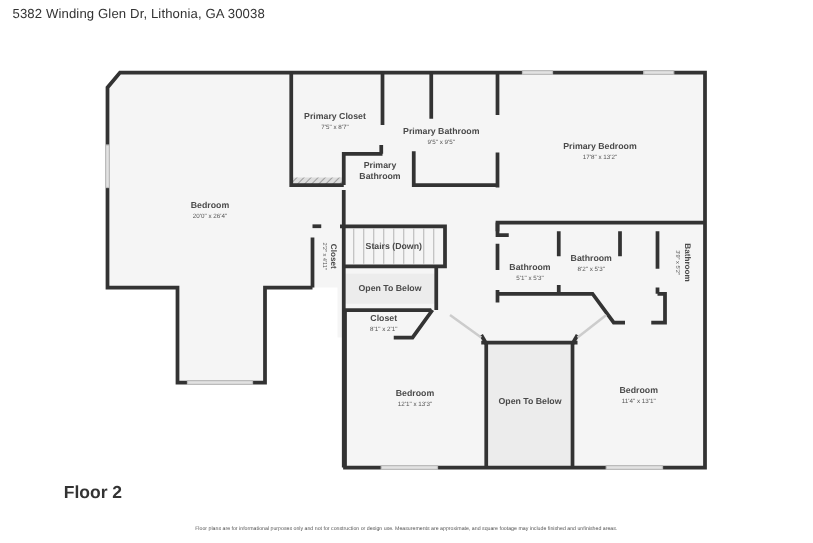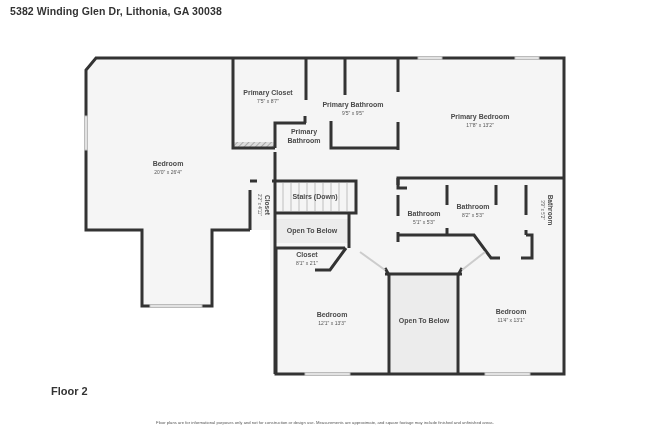--- a/index.html
+++ b/index.html
@@ -1,18 +1,18 @@
 <!DOCTYPE html>
 <html><head>
 <meta charset="utf-8">
 <style>
   html, body { margin:0; padding:0; background:#ffffff; }
   body { width:650px; height:434px; position:relative; overflow:hidden; font-family:"Liberation Sans", sans-serif; color:#444; }
-  .address { position:absolute; left:10px; top:5px; font-size:10.5px; font-weight:bold; color:#333; letter-spacing:0.1px; }
-  .floor-label { position:absolute; left:10px; top:385px; font-size:11px; font-weight:bold; color:#333;padding-left:41px; }
+  .address { position:absolute; left:10px; top:5px; font-size:10.5px; font-weight:normal; color:#333; letter-spacing:0.1px; }
+  .floor-label { position:absolute; left:10px; top:385px; font-size:14px; font-weight:bold; color:#333;padding-left:41px; }
   .disclaimer { position:absolute; left:0; width:650px; top:420px; text-align:center; font-size:4.2px; color:#555; }
   svg.plan { position:absolute; left:0; top:0; }
   .lbl { font-family:"Liberation Sans", sans-serif; font-weight:bold; fill:#4a4a4a; text-anchor:middle; }
   .dim { font-family:"Liberation Sans", sans-serif; fill:#555; text-anchor:middle; }
 </style>
 </head>
 <body>
 
 <div class="address">5382 Winding Glen Dr, Lithonia, GA 30038</div>
 

